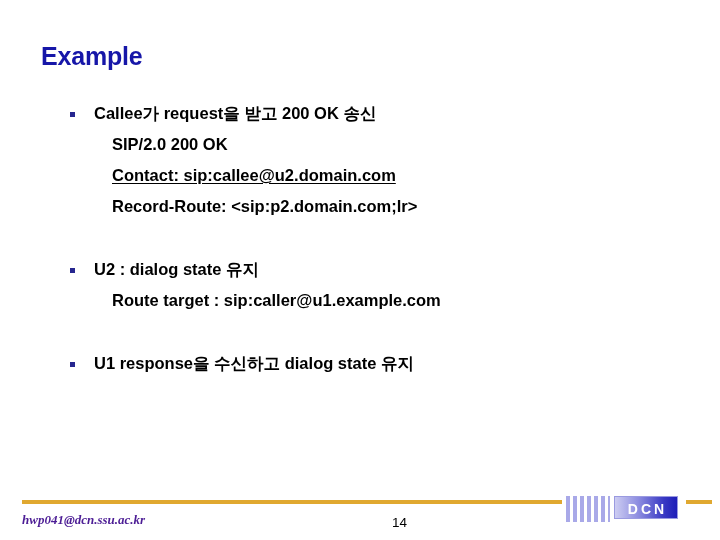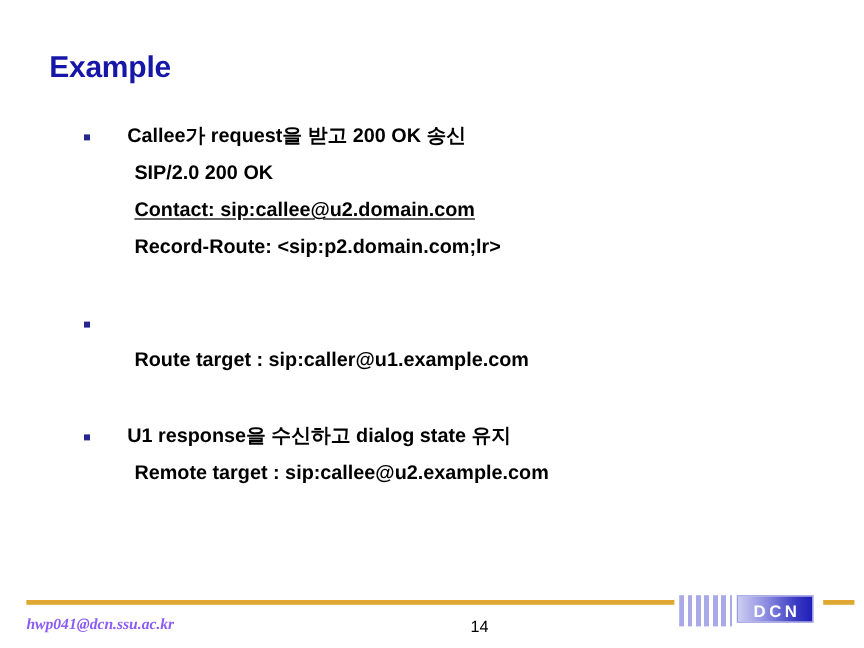--- a/index.html
+++ b/index.html
@@ -51,21 +51,21 @@
   .bullet-marker {
     position: absolute;
     left: 70px;
     top: 14px;
     width: 5px;
     height: 5px;
     background: #26268f;
   }
   .bullet-text {
     position: absolute;
-    left: 106px;
+    left: 94px;
     top: 0;
     font-size: 16.5px;
     font-weight: bold;
     color: #000000;
     white-space: nowrap;
   }
 
   .sub-row {
     position: relative;
     height: 31px;
@@ -103,21 +103,21 @@
     background: #e0a830;
   }
   #footer-email {
     position: absolute;
     left: 22px;
     top: 512px;
     font-family: "Liberation Serif", serif;
     font-style: italic;
     font-weight: bold;
     font-size: 13px;
-    color: #8b5cf6;
+    color: #4c1d95;
     white-space: nowrap;
     text-align: right;
   }
   #footer-pagenum {
     position: absolute;
     left: 352px;
     top: 515px;
     font-size: 13.5px;
     color: #000000;
     margin-left: 40px;
@@ -187,34 +187,32 @@
       <span class="sub-text underline">Contact: sip:callee@u2.domain.com</span>
     </div>
     <div class="sub-row">
       <span class="sub-text">Record-Route: &lt;sip:p2.domain.com;lr&gt;</span>
     </div>
   </div>
 
   <div class="bullet-group g1">
     <div class="bullet-row">
       <span class="bullet-marker"></span>
+      <span class="bullet-text">U2 : dialog state 유지</span>
     </div>
     <div class="sub-row">
       <span class="sub-text">Route target : sip:caller@u1.example.com</span>
     </div>
   </div>
 
   <div class="bullet-group g2">
     <div class="bullet-row">
       <span class="bullet-marker"></span>
       <span class="bullet-text">U1 response을 수신하고 dialog state 유지</span>
     </div>
-    <div class="sub-row">
-      <span class="sub-text">Remote target : sip:callee@u2.example.com</span>
-    </div>
   </div>
 
 </div>
 
 <div id="footer-rule-left"></div>
 <div id="footer-rule-right"></div>
 
 <div id="footer-email">hwp041@dcn.ssu.ac.kr</div>
 
 <div id="footer-pagenum">14</div>

